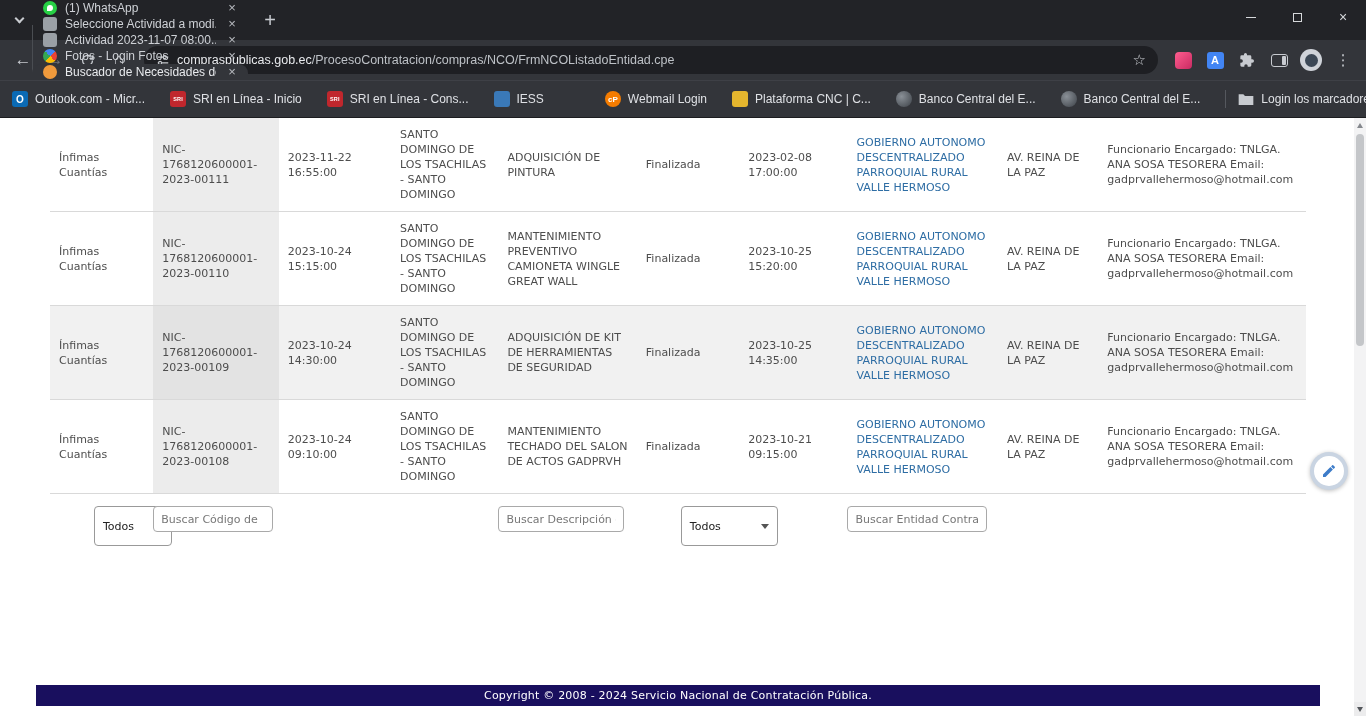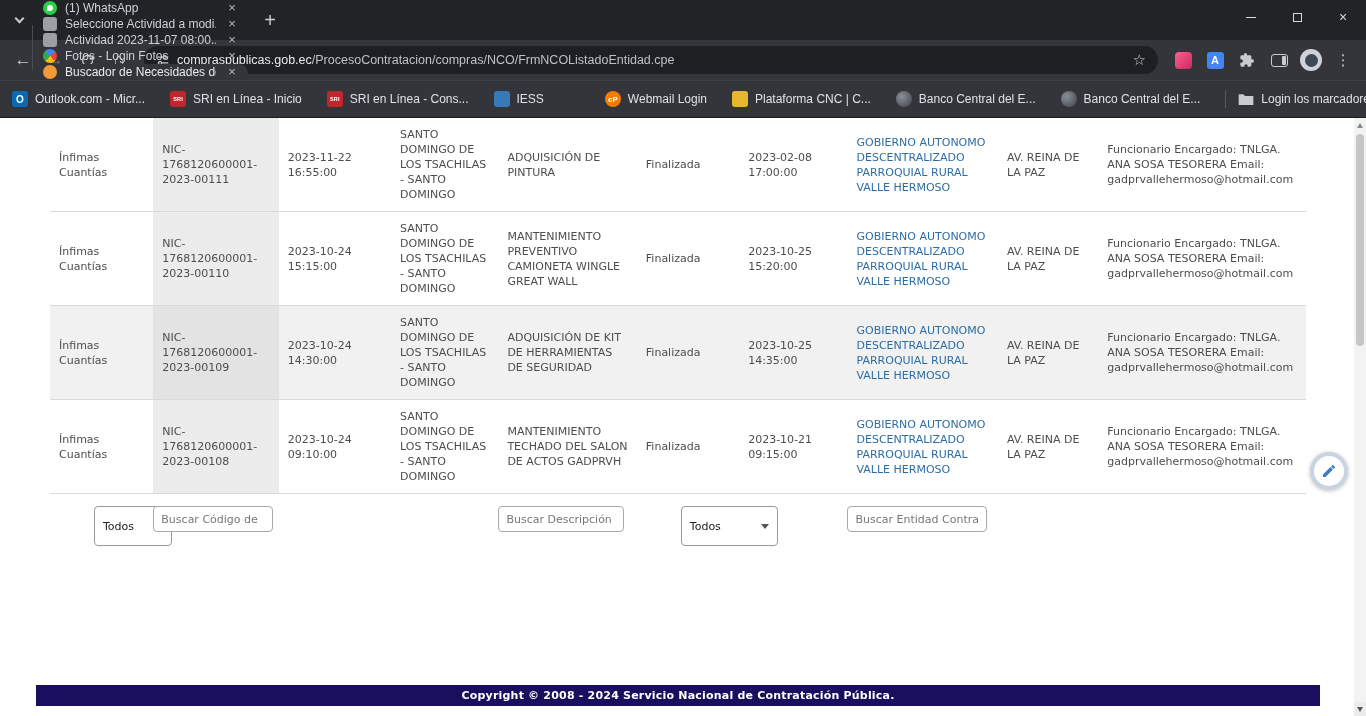--- a/index.html
+++ b/index.html
@@ -82,21 +82,21 @@
   .fin::placeholder { color:#777; }
   .w78 { width:78px; } .w97 { width:97px; } .w118 { width:120px; } .w126 { width:126px; } .w140 { width:140px; }
 
   .meta { display:flex; justify-content:space-between; align-items:center; margin-top:16px; font-size:12px; color:#333; }
   .pager { display:flex; align-items:center; gap:3px; }
   .pg { padding:5px 8px; color:#333; cursor:default; }
   .pg.prev, .pg.dots { color:#666; }
   .pg.cur { border:1px solid #9a9a9a; border-radius:3px; background:linear-gradient(#ffffff,#dcdcdc); padding:4px 9px; }
 
   .copyright { position:absolute; left:36px; right:46px; bottom:10px; background:var(--footer-bg,#190f5e);
-               color:#fff; font-weight:bold; font-size:11px; text-align:center; padding:4px 0; letter-spacing:.2px; }
+               color:#fff; font-weight:normal; font-size:11px; text-align:center; padding:4px 0; letter-spacing:.2px; }
 
   
   .sb { position:absolute; top:0; right:0; bottom:0; width:12px; background:#f3f3f4; }
   .sb-btn { position:absolute; left:0; width:12px; height:14px; display:flex; align-items:center; justify-content:center; }
   .sb-btn.up { top:0; } .sb-btn.dn { bottom:0; background:#ececed; }
   .tri-up { border-left:3.5px solid transparent; border-right:3.5px solid transparent; border-bottom:5px solid #85888d; }
   .tri-dn { border-left:3.5px solid transparent; border-right:3.5px solid transparent; border-top:5px solid #54575c; }
   .sb-thumb { position:absolute; top:16px; left:2px; width:8px; height:212px; background:#c4c6c9; border-radius:5px; }
 
   

